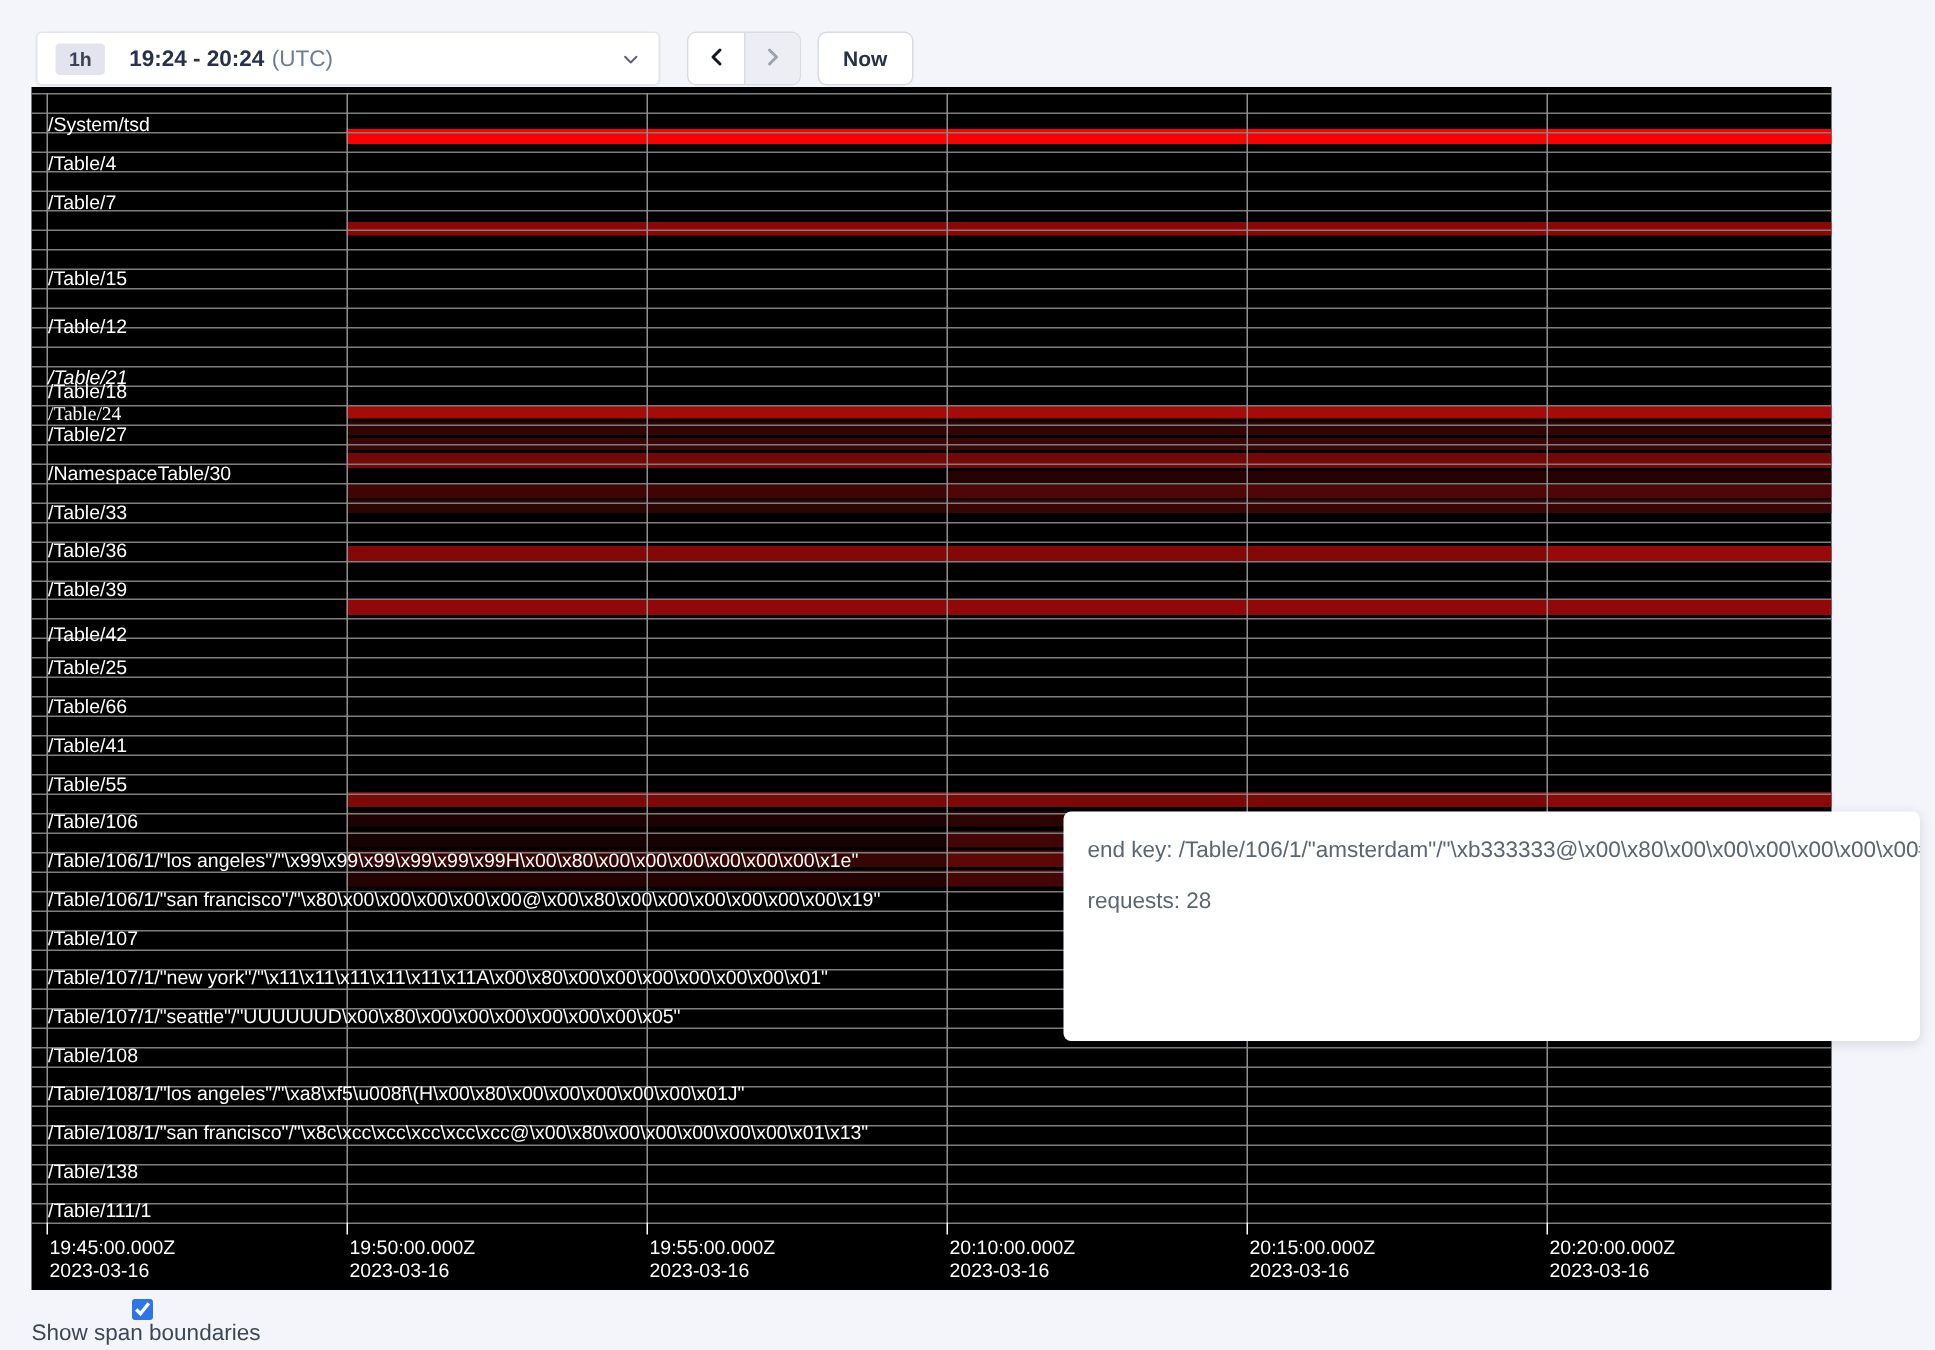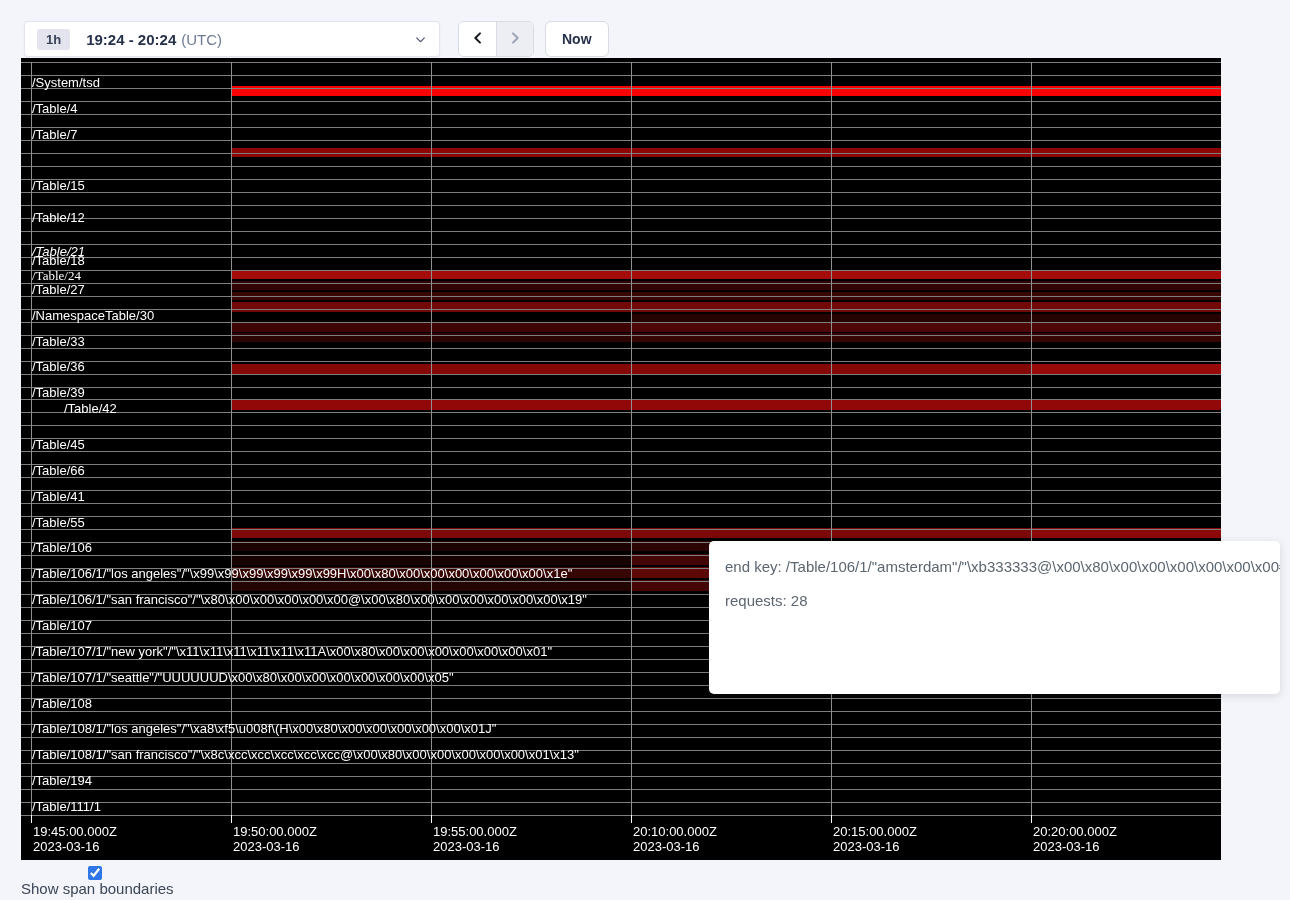--- a/index.html
+++ b/index.html
@@ -216,35 +216,35 @@
     <div class="row-label" style="top: 105px; margin-top: 47px;">/Table/12</div>
     <div class="row-label" style="top: 120.428px;">/Table/15</div>
     <div class="row-label" style="top: 163px; margin-top: 32px;">/Table/18</div>
     <div class="row-label" style="top: 186px; font-style: italic;">/Table/21</div>
     <div class="row-label" style="top: 210px; font-family: Liberation Serif, serif;">/Table/24</div>
     <div class="row-label" style="top: 223.856px;">/Table/27</div>
     <div class="row-label" style="top: 249.713px;">/NamespaceTable/30</div>
     <div class="row-label" style="top: 275.57px;">/Table/33</div>
     <div class="row-label" style="top: 301.427px;">/Table/36</div>
     <div class="row-label" style="top: 327.284px;">/Table/39</div>
-    <div class="row-label" style="top: 343px; margin-left: 32px;">/Table/42</div>
-    <div class="row-label" style="top: 378.998px;">/Table/45</div>
+    <div class="row-label" style="top: 357px;">/Table/42</div>
+    <div class="row-label" style="top: 378.998px;">/Table/25</div>
     <div class="row-label" style="top: 404.855px;">/Table/66</div>
     <div class="row-label" style="top: 430.712px;">/Table/41</div>
     <div class="row-label" style="top: 456.569px;">/Table/55</div>
     <div class="row-label" style="top: 482.426px;">/Table/106</div>
     <div class="row-label" style="top: 508.283px;">/Table/106/1/"los angeles"/"\x99\x99\x99\x99\x99\x99H\x00\x80\x00\x00\x00\x00\x00\x00\x1e"</div>
     <div class="row-label" style="top: 534.14px;">/Table/106/1/"san francisco"/"\x80\x00\x00\x00\x00\x00@\x00\x80\x00\x00\x00\x00\x00\x00\x19"</div>
     <div class="row-label" style="top: 559.997px;">/Table/107</div>
     <div class="row-label" style="top: 585.854px;">/Table/107/1/"new york"/"\x11\x11\x11\x11\x11\x11A\x00\x80\x00\x00\x00\x00\x00\x00\x01"</div>
     <div class="row-label" style="top: 611.711px;">/Table/107/1/"seattle"/"UUUUUUD\x00\x80\x00\x00\x00\x00\x00\x00\x05"</div>
     <div class="row-label" style="top: 637.568px;">/Table/108</div>
     <div class="row-label" style="top: 663.425px;">/Table/108/1/"los angeles"/"\xa8\xf5\u008f\(H\x00\x80\x00\x00\x00\x00\x00\x01J"</div>
     <div class="row-label" style="top: 689.282px;">/Table/108/1/"san francisco"/"\x8c\xcc\xcc\xcc\xcc\xcc@\x00\x80\x00\x00\x00\x00\x00\x01\x13"</div>
-    <div class="row-label" style="top: 715.139px;">/Table/194</div>
+    <div class="row-label" style="top: 715.139px;">/Table/138</div>
     <div class="row-label" style="top: 740.996px;">/Table/111/1</div>
     <div class="axis-label" style="left: 12px; top: 766px;">
       <div>19:45:00.000Z</div>
       <div>2023-03-16</div>
     </div>
     <div class="axis-label" style="left: 212px; top: 766px;">
       <div>19:50:00.000Z</div>
       <div>2023-03-16</div>
     </div>
     <div class="axis-label" style="left: 412px; top: 766px;">

